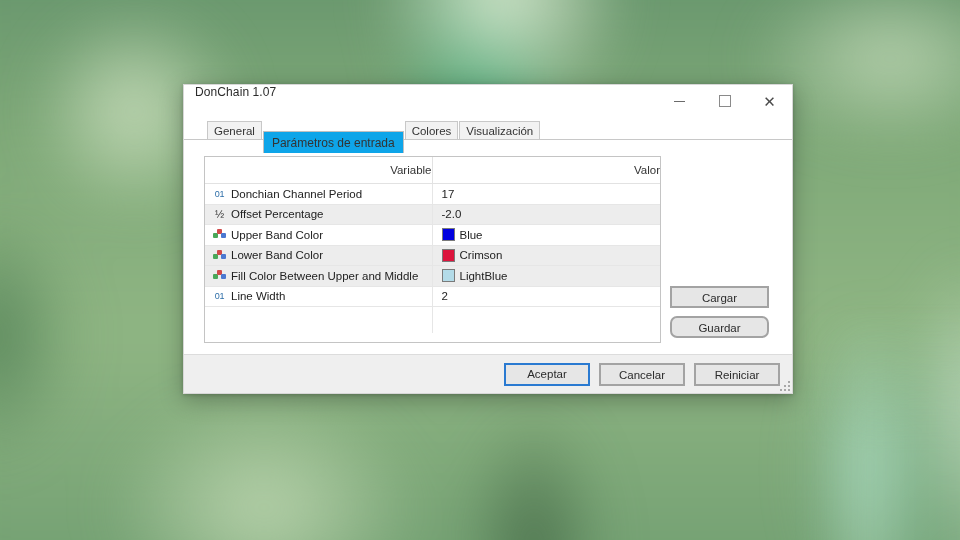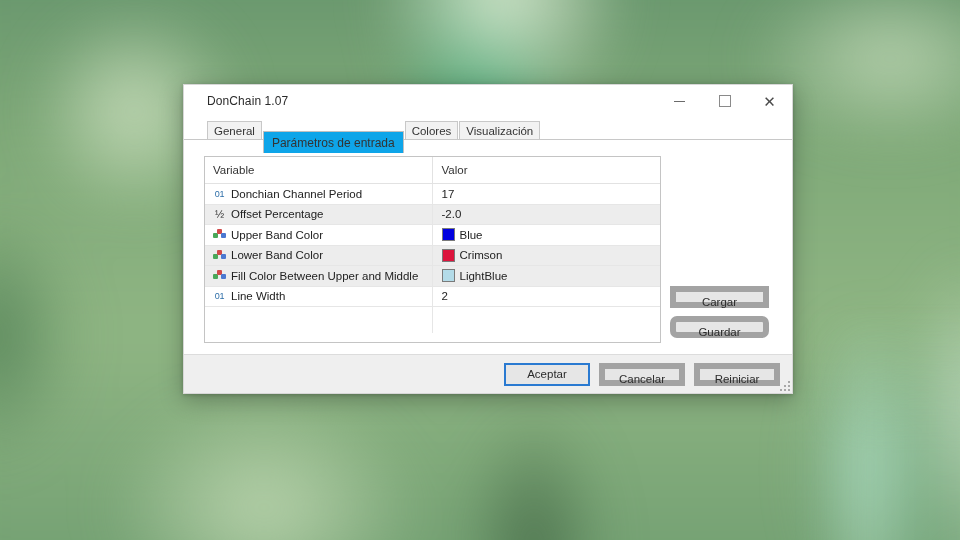--- a/index.html
+++ b/index.html
@@ -63,24 +63,22 @@
     box-shadow: 0 6px 22px rgba(0,0,0,0.28), 0 1px 4px rgba(0,0,0,0.2);
     display: flex;
     flex-direction: column;
   }
 
   
   .titlebar {
     height: 32px;
     flex: 0 0 32px;
     display: flex;
-    align-items: center;
     background: #ffffff;
     border-bottom: 1px solid #ffffff;
-    padding-left: 12px;
   }
   .title-text {
     margin-left: 11px;
     font-size: 12px;
     color: #2b2b2b;
     letter-spacing: 0.1px;
   }
   .win-controls {
     margin-left: auto;
     display: flex;
@@ -163,21 +161,21 @@
   }
   table.grid {
     border-collapse: collapse;
     width: 100%;
     table-layout: fixed;
     font-size: 11.5px;
     color: #222;
   }
   table.grid col.c-var { width: 227px; }
   table.grid th {
-    text-align: left;
+    text-align: right;
     font-weight: normal;
     color: #333;
     height: 26px;
     padding: 0 0 0 8px;
     background: #ffffff;
     border-bottom: 1px solid #e2e2e2;
     font-size: 11.5px;
     vertical-align: middle;
   }
   table.grid th.c-val { padding-left: 9px; border-left: 1px solid #e2e2e2; }
@@ -234,21 +232,21 @@
   }
   .btn {
     display: block;
     width: 99px;
     height: 22px;
     line-height: 20px;
     text-align: center;
     font-size: 11.5px;
     color: #2b2b2b;
     background: #e6e6e6;
-    border: 6px solid #a3a3a3;
+    border: 2px solid #a3a3a3;
     box-sizing: border-box;
     font-family: "Liberation Sans", sans-serif;
   }
   .side-buttons .btn + .btn { margin-top: 8px; border-radius: 7px; }
 
   
   .footer {
     flex: 0 0 38px;
     height: 38px;
     background: #efefef;

